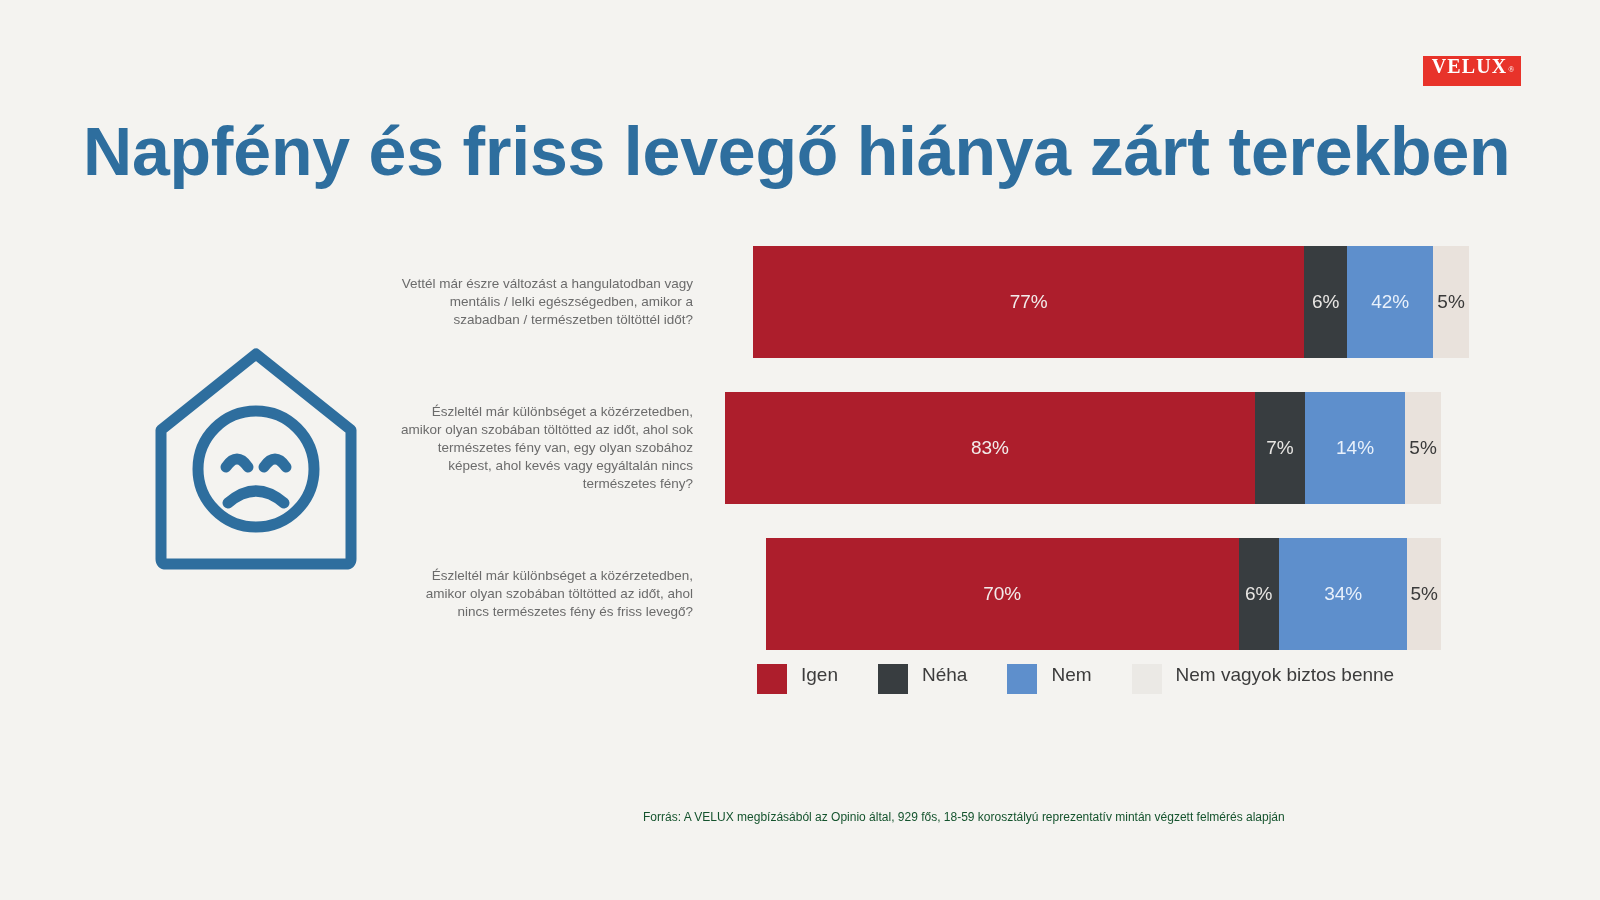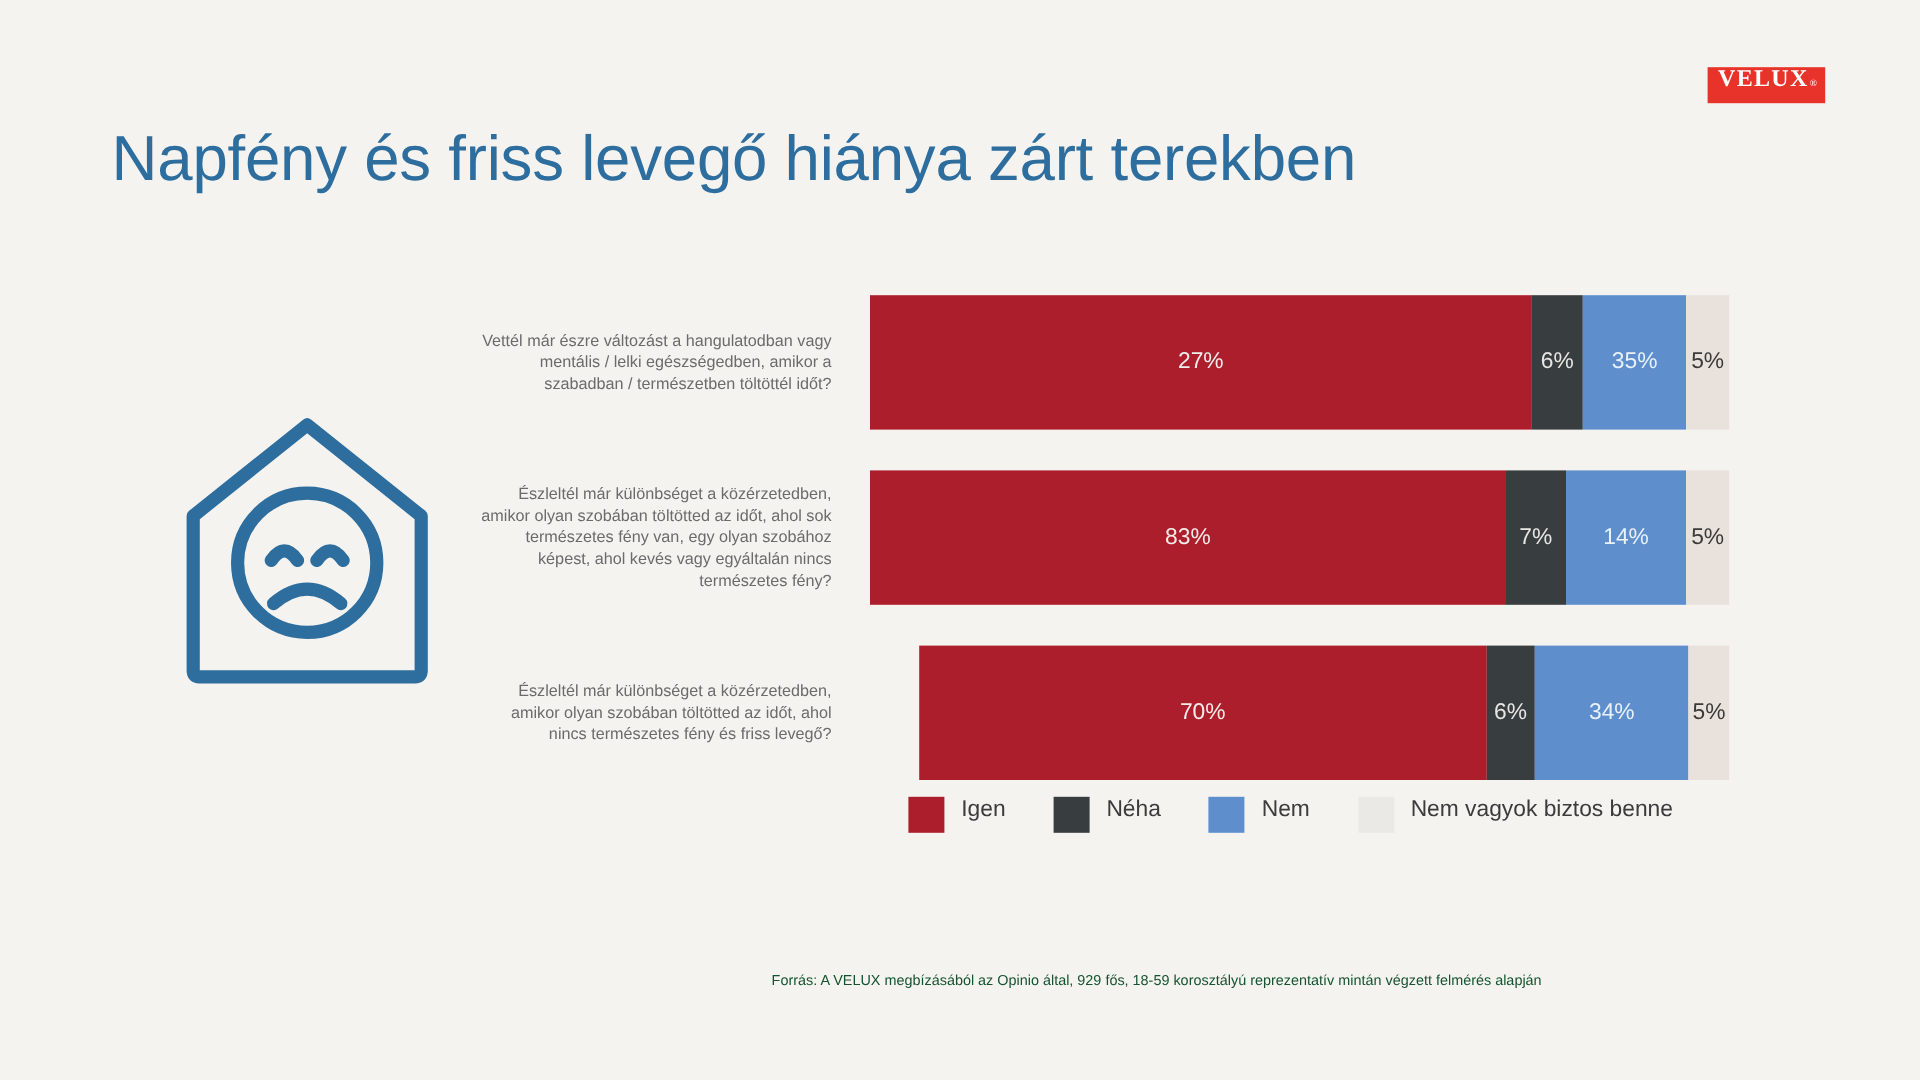--- a/index.html
+++ b/index.html
@@ -40,24 +40,24 @@
     font-size: 8px;
     color: #ffffff;
     align-self: flex-start;
     margin-top: 9px;
     margin-left: 1px;
   }
 
   
   #page-title {
     position: absolute;
-    left: 93px;
+    left: 83px;
     top: 66px;
-    font-size: 53px;
-    font-weight: 400;
+    font-size: 68px;
+    font-weight: 700;
     color: #2e6e9e;
     letter-spacing: -0.2px;
     white-space: nowrap;
   }
 
   
   #house-icon {
     position: absolute;
     left: 152px;
     top: 345px;
@@ -159,31 +159,31 @@
     <path d="M9 85 L104 9 L199 85 L199 214 Q199 219 194 219 L14 219 Q9 219 9 214 Z"></path>
     <circle cx="104" cy="124" r="58" stroke-width="11"></circle>
     <path d="M74 122 Q85 106 96 122" stroke-width="11"></path>
     <path d="M112 122 Q123 106 134 122" stroke-width="11"></path>
     <path d="M76 158 Q104 134 132 158" stroke-width="11"></path>
   </svg>
 </div>
 
 <div id="chart">
 
-  <div class="row" style="top:246px;">
+  <div class="row" style="top:246px;gap:28px;">
     <div class="row-label">Vettél már észre változást a hangulatodban vagy mentális / lelki egészségedben, amikor a szabadban / természetben töltöttél időt?</div>
     <div class="bar">
       <div class="seg seg-yes" style="width:77%;">
-        <span class="seg-label">27%</span>
+        <span class="seg-label">77%</span>
       </div>
       <div class="seg seg-some" style="width:6%;">
         <span class="seg-label">6%</span>
       </div>
       <div class="seg seg-no" style="width:12%;">
-        <span class="seg-label">35%</span>
+        <span class="seg-label">42%</span>
       </div>
       <div class="seg seg-unsure" style="width:5%;">
         <span class="seg-label">5%</span>
       </div>
     </div>
   </div>
 
   <div class="row" style="top:392px;">
     <div class="row-label">Észleltél már különbséget a közérzetedben, amikor olyan szobában töltötted az időt, ahol sok természetes fény van, egy olyan szobához képest, ahol kevés vagy egyáltalán nincs természetes fény?</div>
     <div class="bar">

